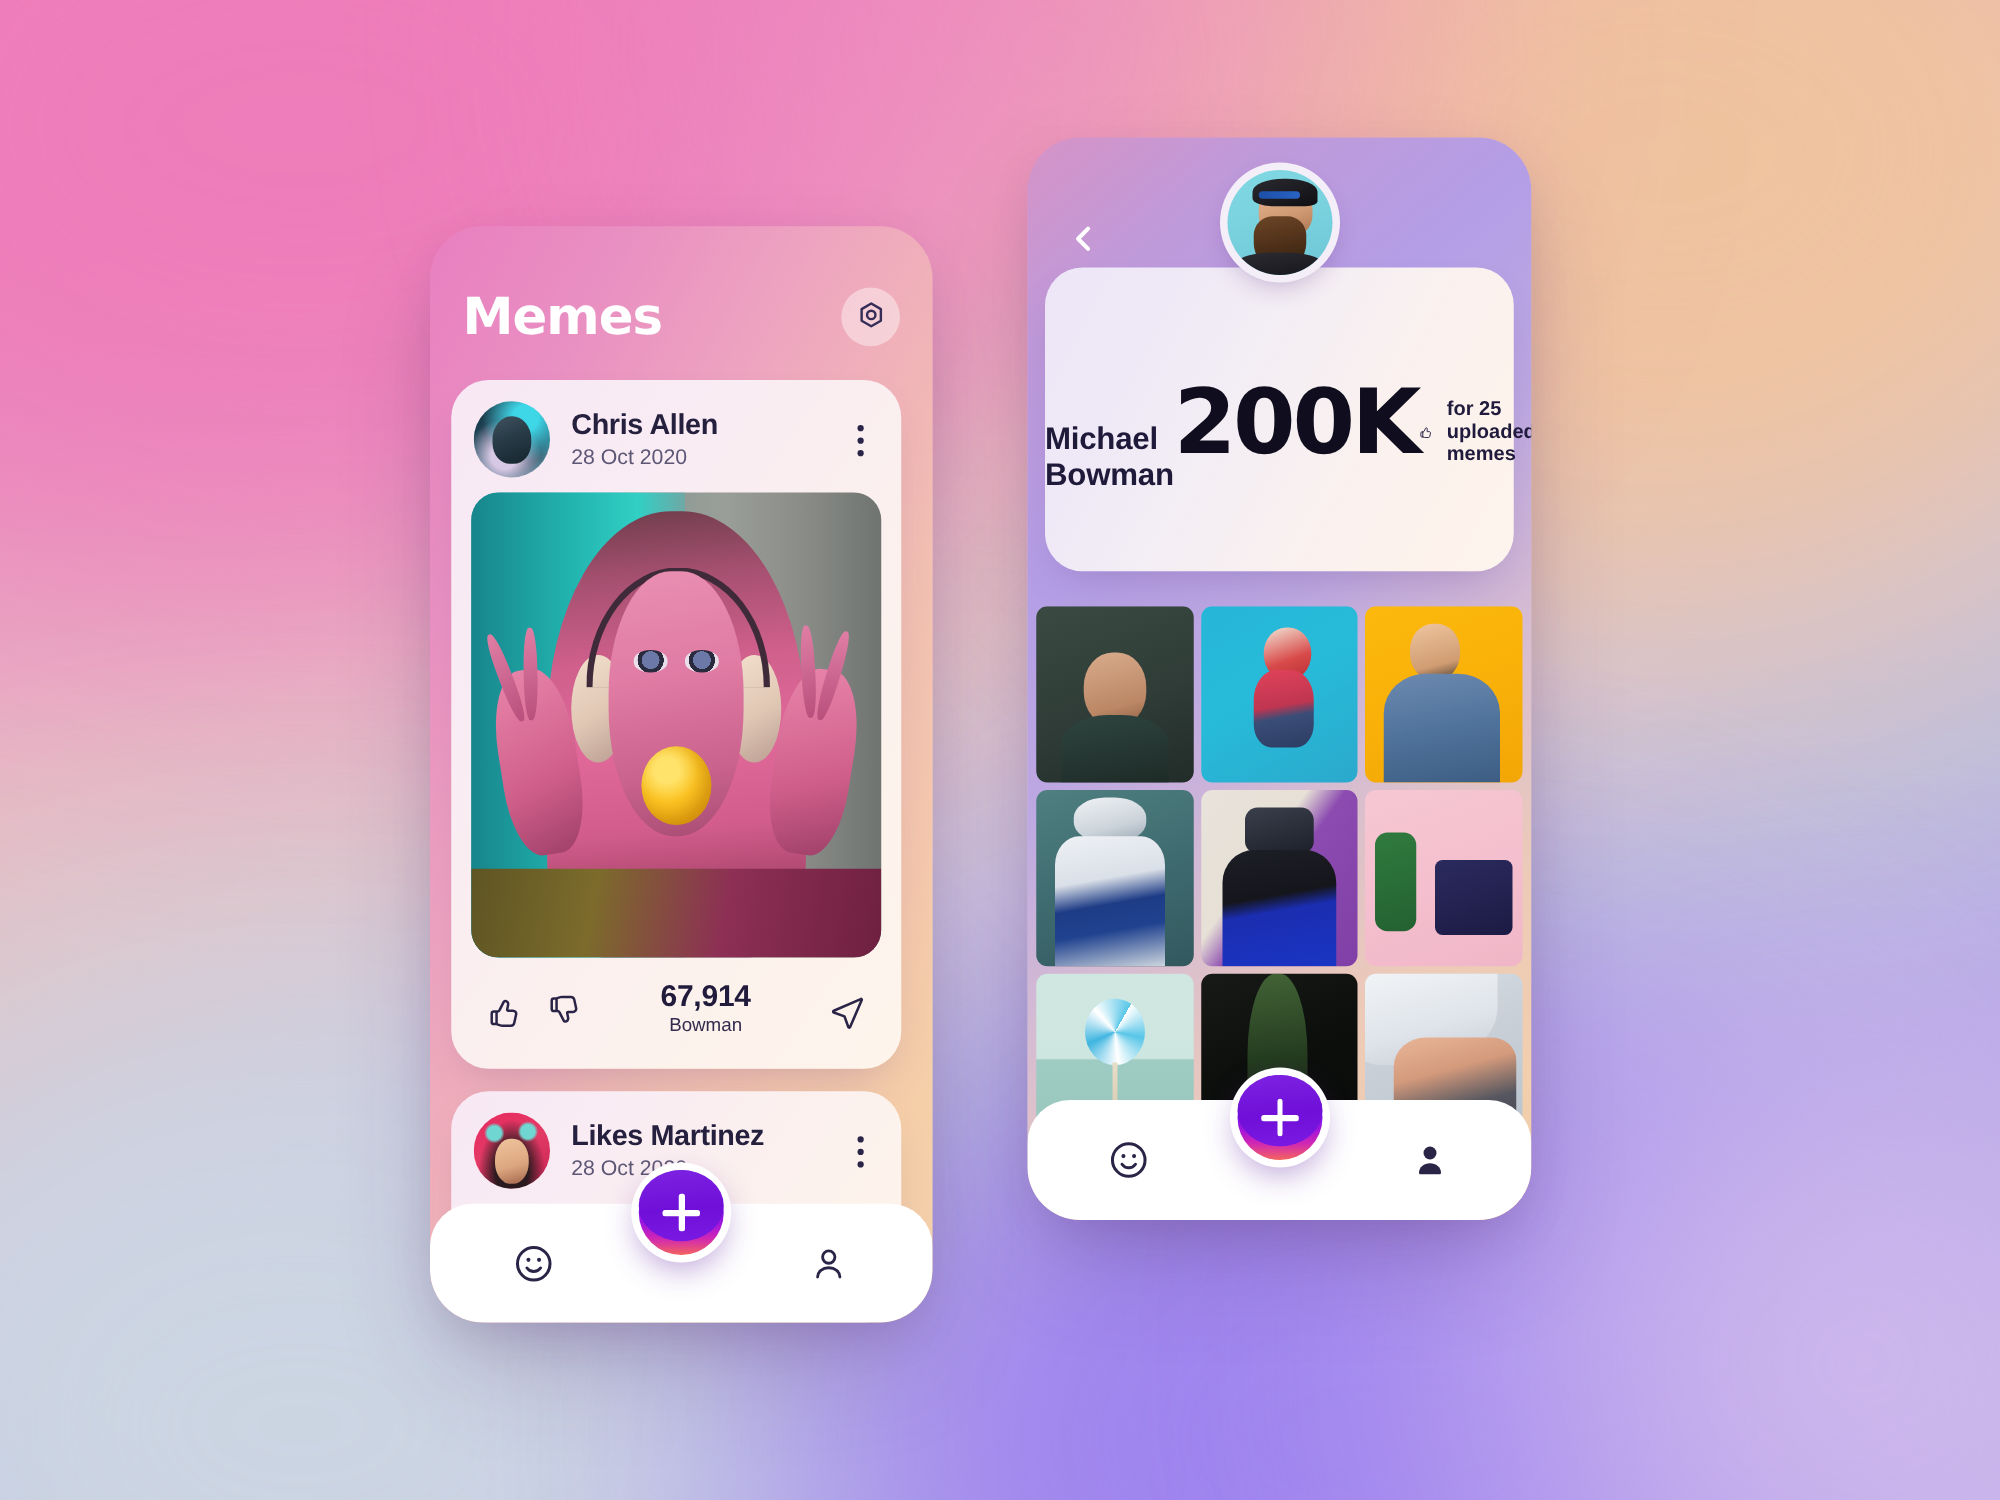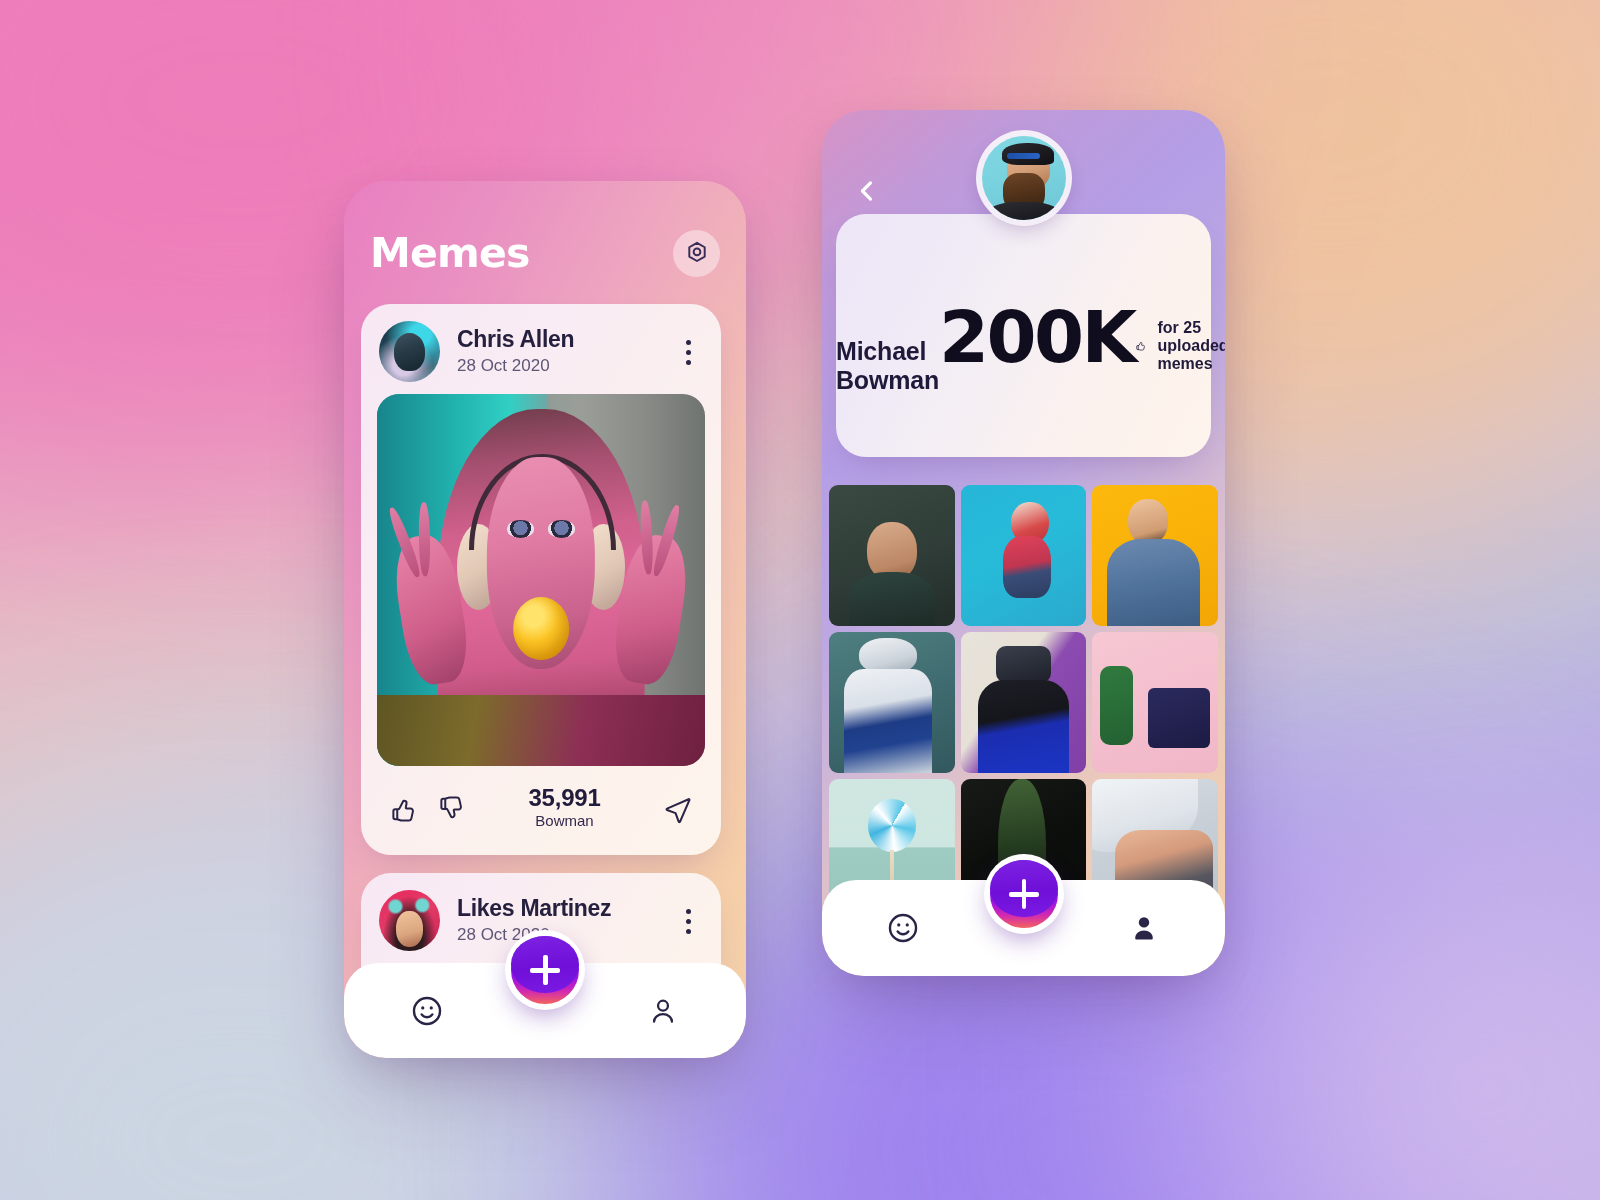--- a/index.html
+++ b/index.html
@@ -490,21 +490,21 @@
           <svg class="svg-ic" width="30" height="30" viewBox="0 0 24 24" fill="none">
             <path d="M6.6 20.2H4.9c-.8 0-1.4-.6-1.4-1.4v-5.3c0-.8.6-1.4 1.4-1.4h1.7m0 8.1V12.1m0 8.1 2.4.8c.5.2 1 .2 1.5.2h5.3c1 0 1.9-.7 2.1-1.7l1.2-5.4c.3-1.3-.7-2.5-2-2.5h-3.1c-.4 0-.7-.4-.6-.8l.6-3c.2-1.1-.5-2.2-1.6-2.4-.5-.1-1 .2-1.2.6l-2.7 5.3c-.2.5-.7.8-1.2.9h-.7" stroke="#2a2447" stroke-width="1.6" stroke-linecap="round" stroke-linejoin="round"></path>
           </svg>
         </button>
         <button class="icon-btn gap-r">
           <svg class="svg-ic" width="30" height="30" viewBox="0 0 24 24" fill="none">
             <path d="M6.6 3.8H4.9c-.8 0-1.4.6-1.4 1.4v5.3c0 .8.6 1.4 1.4 1.4h1.7m0-8.1v8.1m0-8.1 2.4-.8c.5-.2 1-.2 1.5-.2h5.3c1 0 1.9.7 2.1 1.7l1.2 5.4c.3 1.3-.7 2.5-2 2.5h-3.1c-.4 0-.7.4-.6.8l.6 3c.2 1.1-.5 2.2-1.6 2.4-.5.1-1-.2-1.2-.6l-2.7-5.3c-.2-.5-.7-.8-1.2-.9h-.7" stroke="#2a2447" stroke-width="1.6" stroke-linecap="round" stroke-linejoin="round"></path>
           </svg>
         </button>
         <div class="likes-center">
-          <div class="likes-count">35,991</div>
+          <div class="likes-count">67,914</div>
           <div class="likes-label">Bowman</div>
         </div>
         <button class="icon-btn">
           <svg class="svg-ic" width="31" height="31" viewBox="0 0 24 24" fill="none">
             <path d="M20.6 4.1 3.9 11.3c-.5.2-.5.9 0 1.1l6.6 2.4 2.4 6.6c.2.5.9.5 1.1 0l7.2-16.7c.2-.5-.3-.9-.6-.6z" stroke="#2a2447" stroke-width="1.6" stroke-linejoin="round"></path>
           </svg>
         </button>
       </div>
     </div>
 

